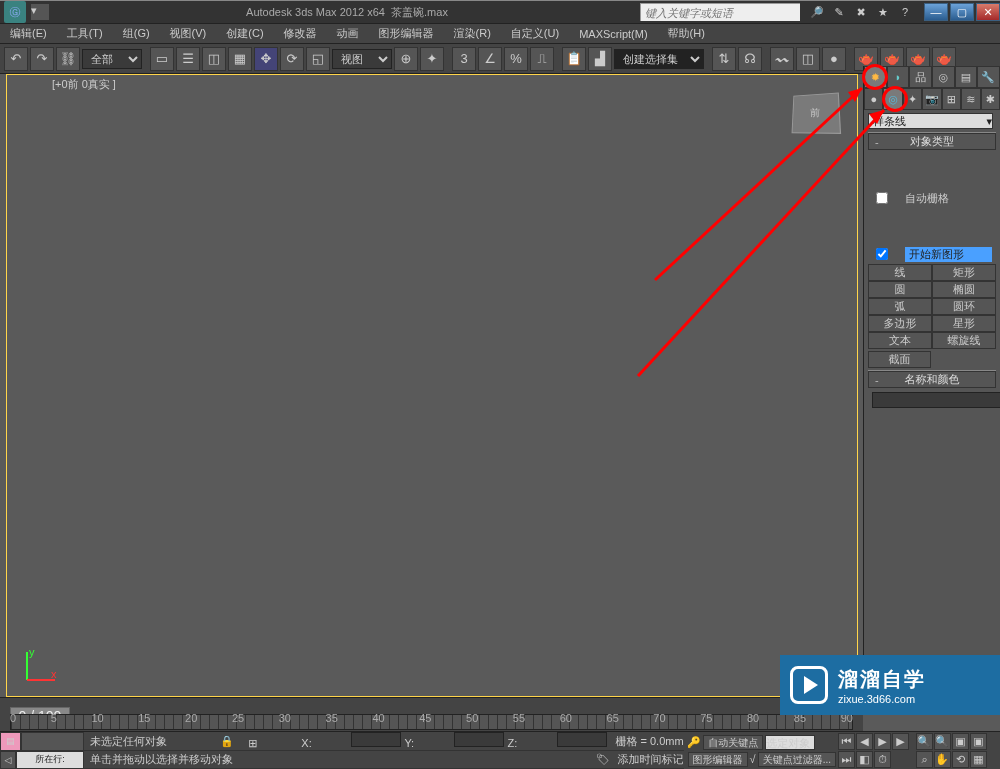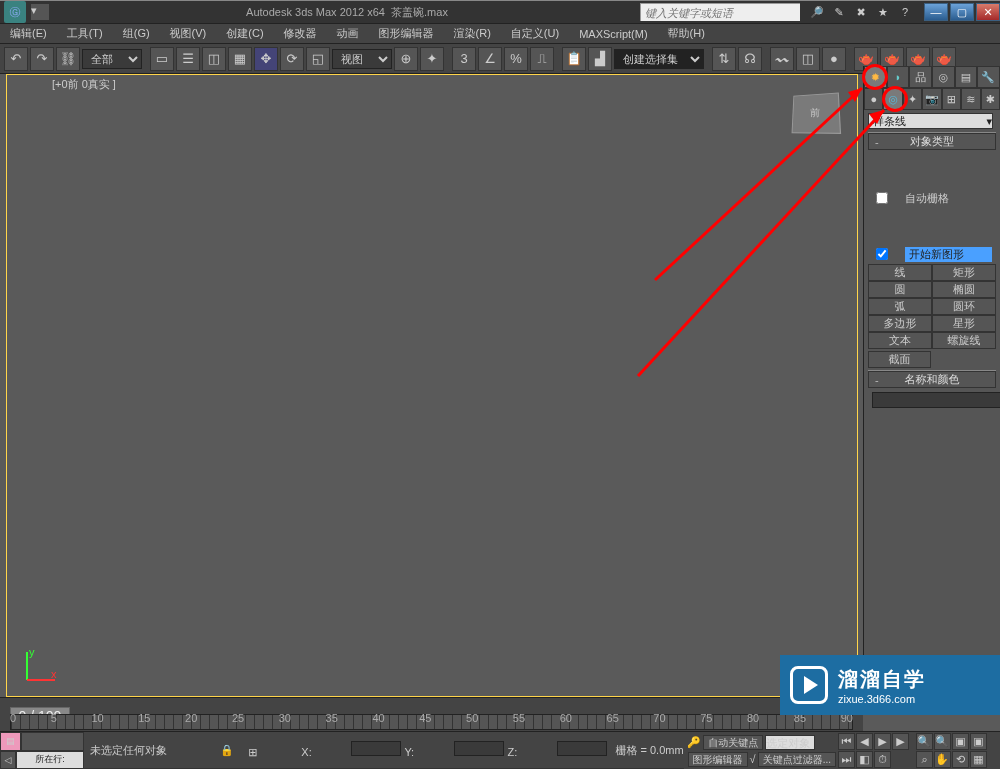--- a/index.html
+++ b/index.html
@@ -305,20 +305,25 @@
       <span>未选定任何对象</span>
       <span style="margin-left:auto;margin-right:6px">🔒</span>
       <span class="coords">
         <span>⊞</span>
         <span>X:</span><span class="box"></span>
         <span>Y:</span><span class="box"></span>
         <span>Z:</span><span class="box"></span>
       </span>
       <span class="box">栅格 = 0.0mm</span>
     </div>
+    <div>
+      <span>单击并拖动以选择并移动对象</span>
+      <span style="margin-left:auto">🏷</span>
+      <span>添加时间标记</span>
+    </div>
   </div>
   <div class="right">
     <div style="display:flex;flex-direction:column;gap:2px">
       <div style="display:flex;gap:2px;align-items:center">
         <div>🔑</div>
         <div class="keybtn">自动关键点</div>
         <div class="selset">选定对象</div>
       </div>
       <div style="display:flex;gap:2px;align-items:center">
         <div class="keybtn">图形编辑器</div>

